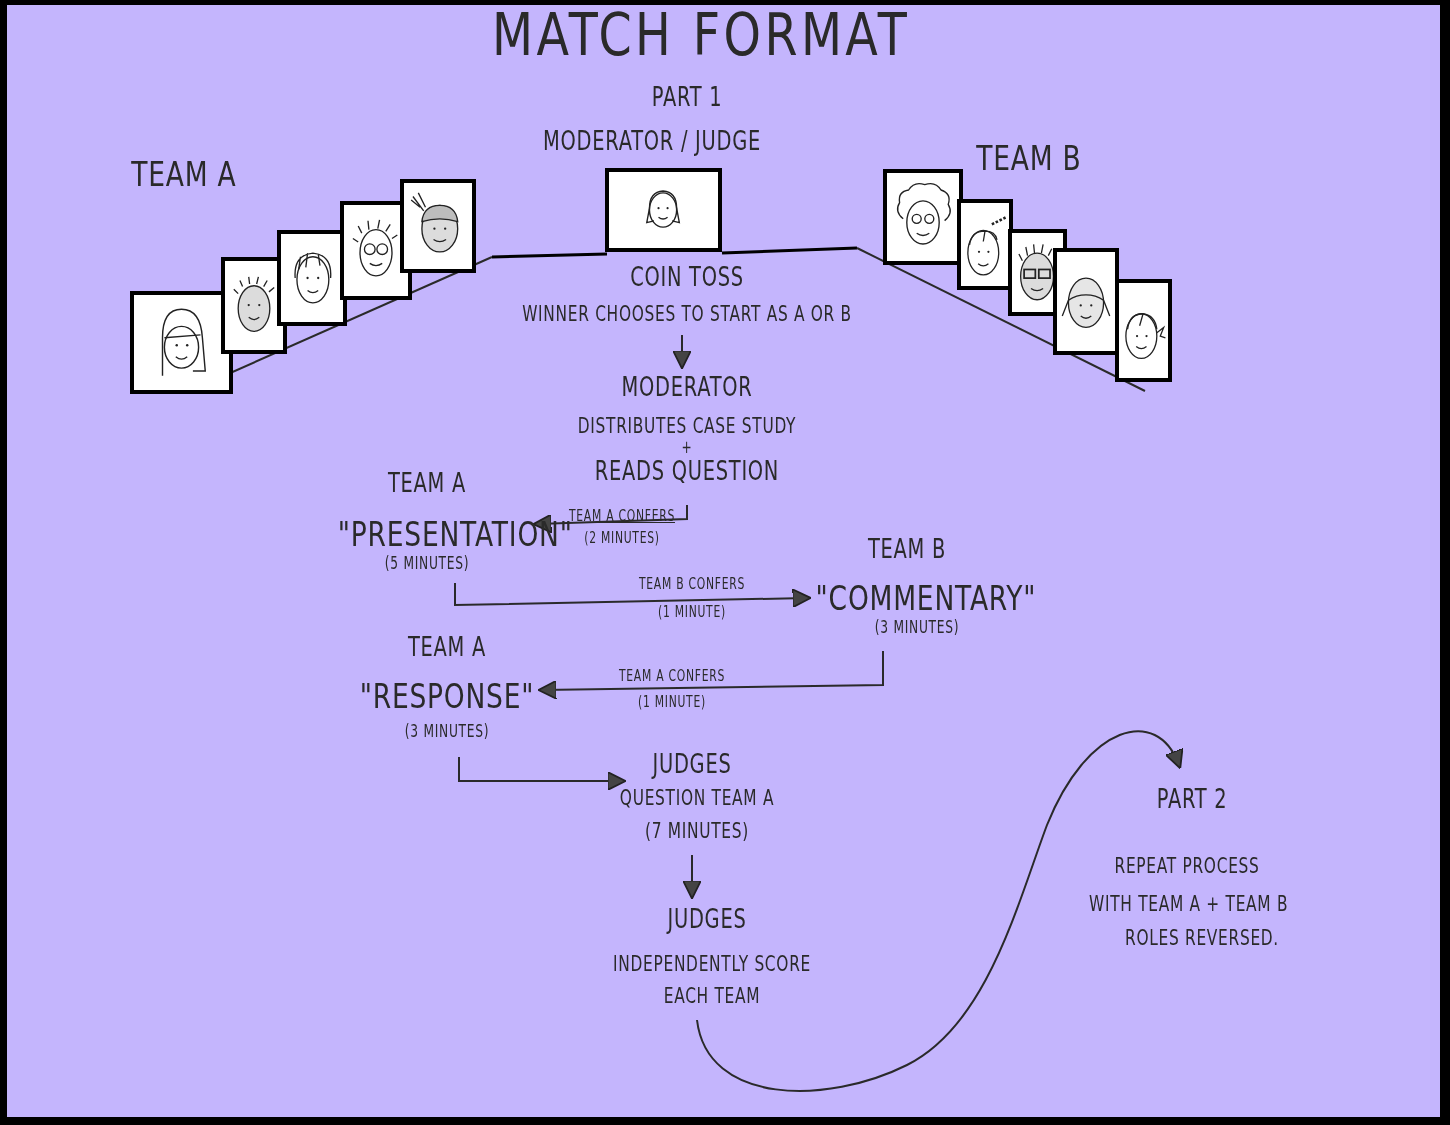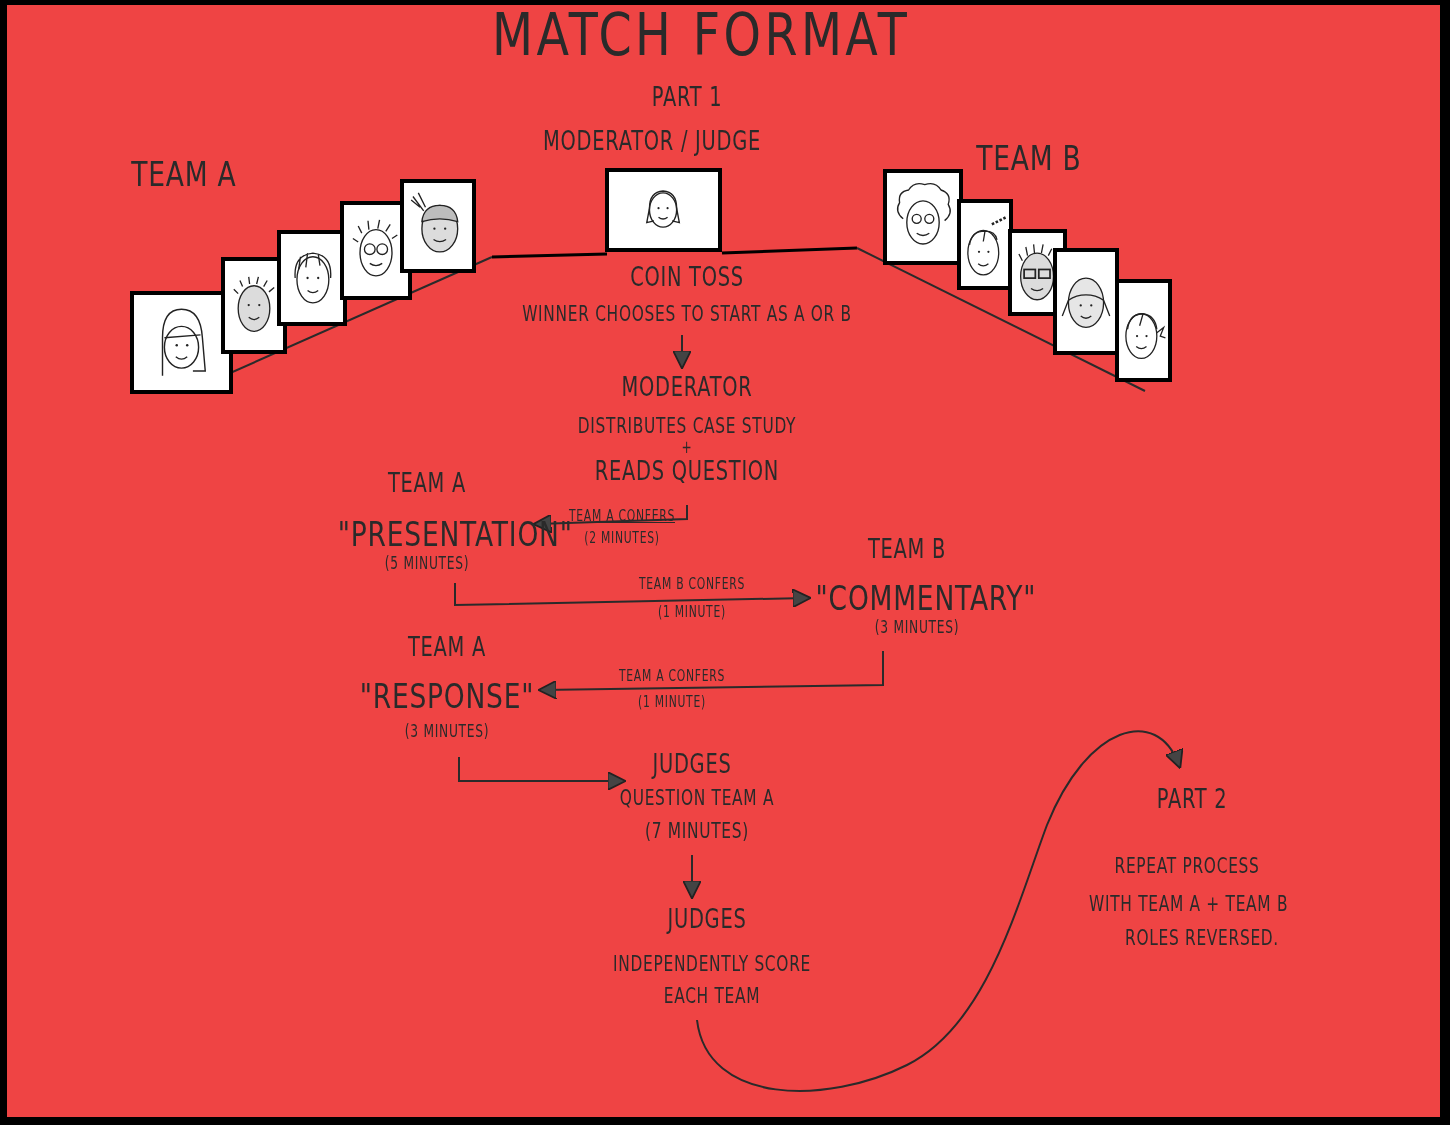--- a/index.html
+++ b/index.html
@@ -1,19 +1,19 @@
 <!DOCTYPE html>
 <html><head>
   <meta charset="utf-8">
   <style>
     html, body { margin: 0; padding: 0; background: #000; }
     body { width: 1450px; height: 1125px; position: relative; overflow: hidden; }
     .frame {
       position: absolute; left: 7px; top: 5px; width: 1433px; height: 1112px;
-      background: #ef4444; overflow: hidden;
+      background: #c4b5fd; overflow: hidden;
     }
     .hand {
       position: absolute; font-family: "DejaVu Sans", sans-serif;
       color: #2a2a2a; text-transform: uppercase; white-space: nowrap;
       letter-spacing: 1px; line-height: 1; font-weight: normal;
       transform-origin: center;
     }
     .c { text-align: center; }
     .title { font-size: 56px; letter-spacing: 4px; transform: scaleX(0.85) scaleY(1.05); }
     .lg { font-size: 34px; transform: scaleX(0.78); }

